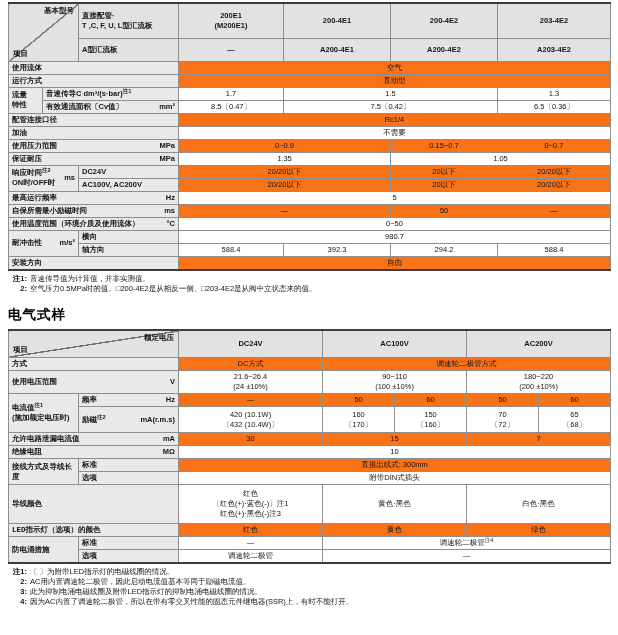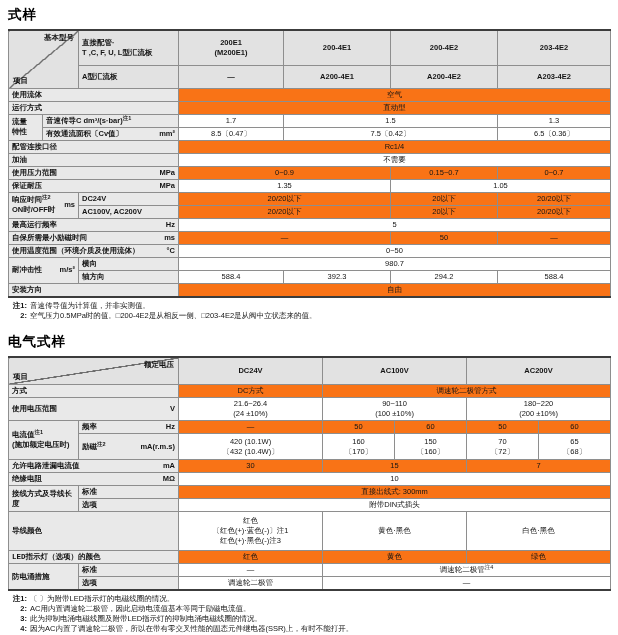--- a/index.html
+++ b/index.html
@@ -50,21 +50,20 @@
 
   .notes { margin:3px 0 0 2px; }
   .note-row { display:flex; font-size:7.5px; line-height:10px; color:#141414; }
   .note-n { flex:0 0 20px; text-align:right; padding-right:3px; white-space:nowrap; font-weight:bold; }
   .note-t { flex:1; }
 </style>
 </head>
 <body>
 
 <div class="page">
-  <h1 class="sec-title">式样</h1>
   <div id="t1mount">
       <table class="spec">
         <colgroup>
           <col style="width: 34px;">
           <col style="width: 36px;">
           <col style="width: 100px;">
           <col style="width: 105px;">
           <col style="width: 107px;">
           <col style="width: 107px;">
           <col style="width: 113px;">

